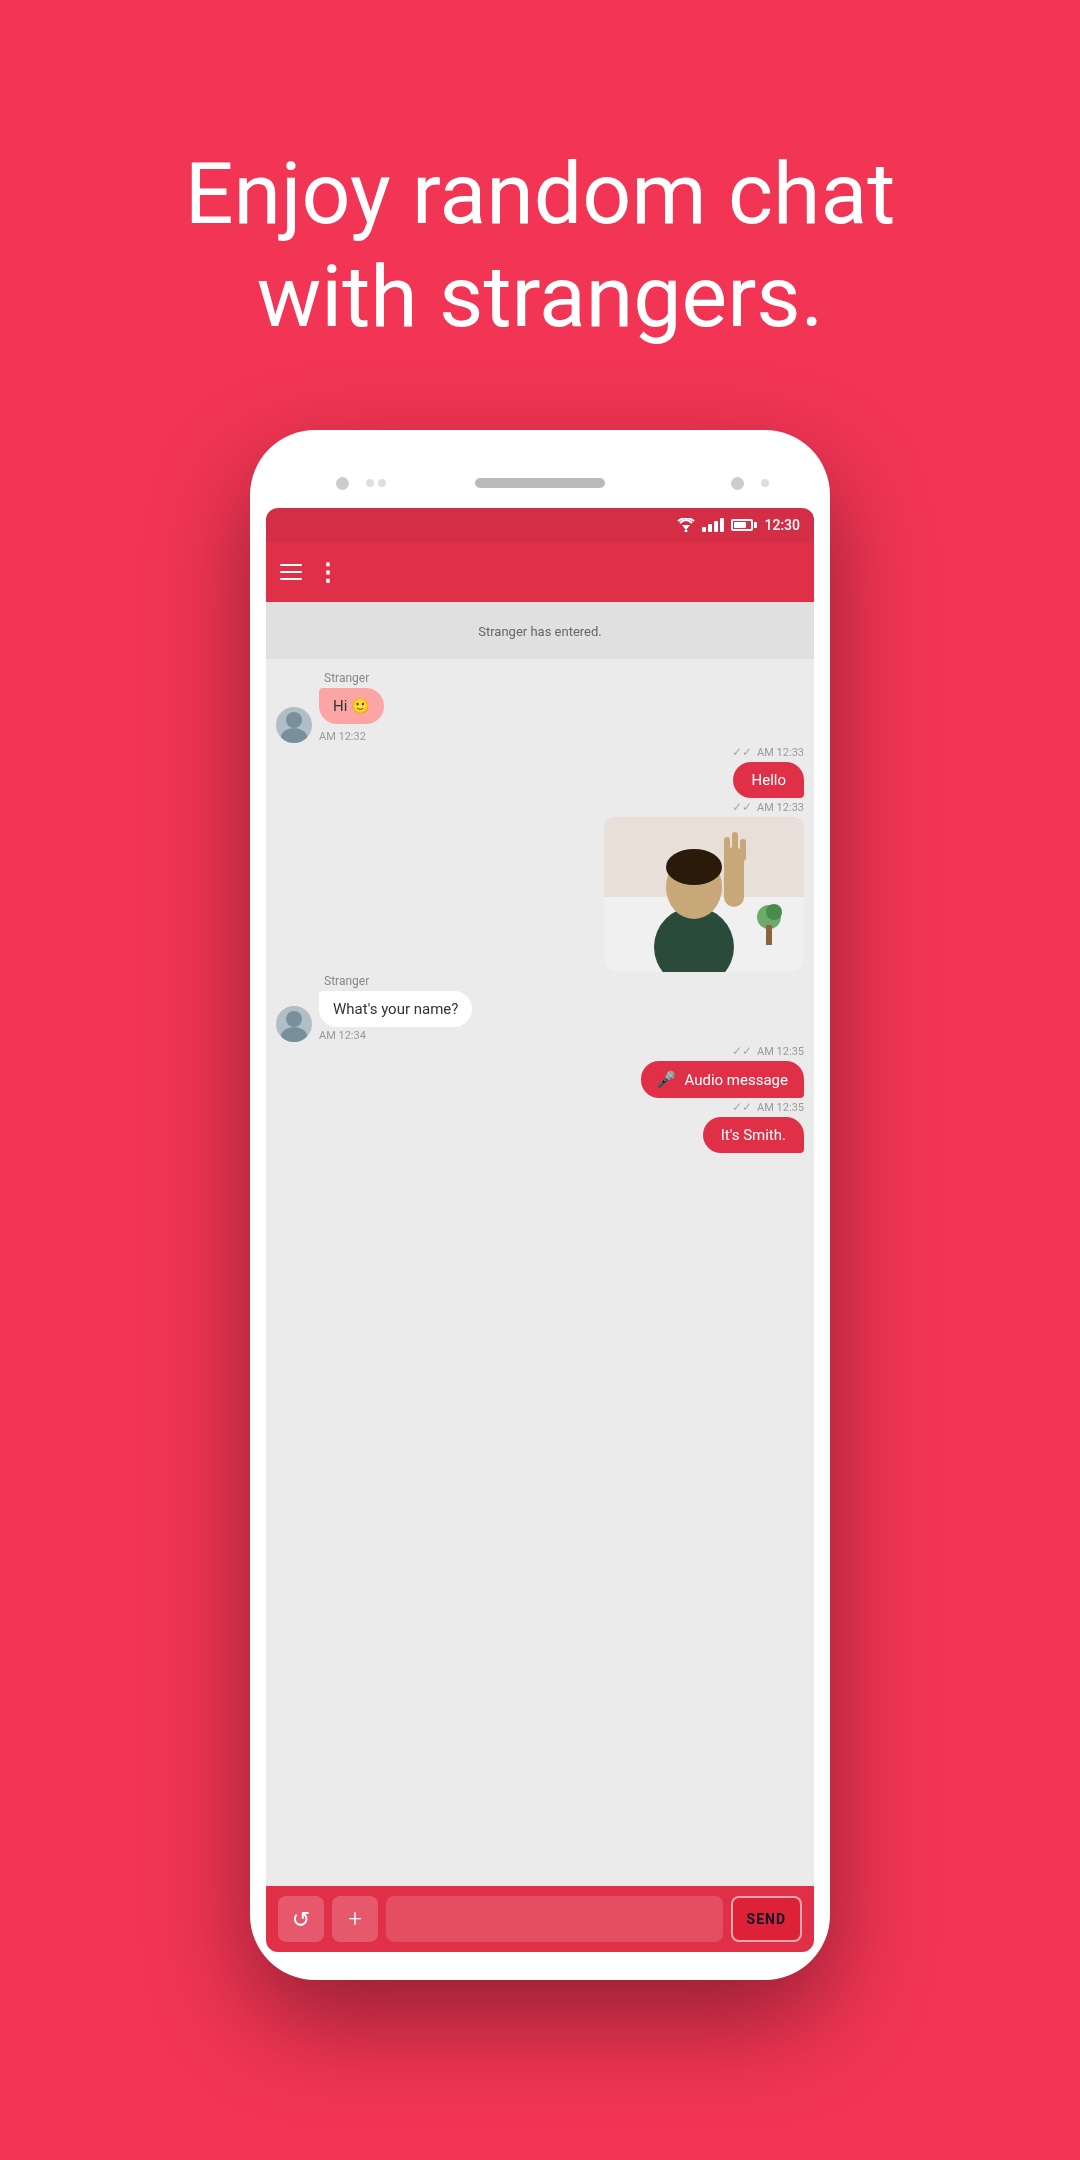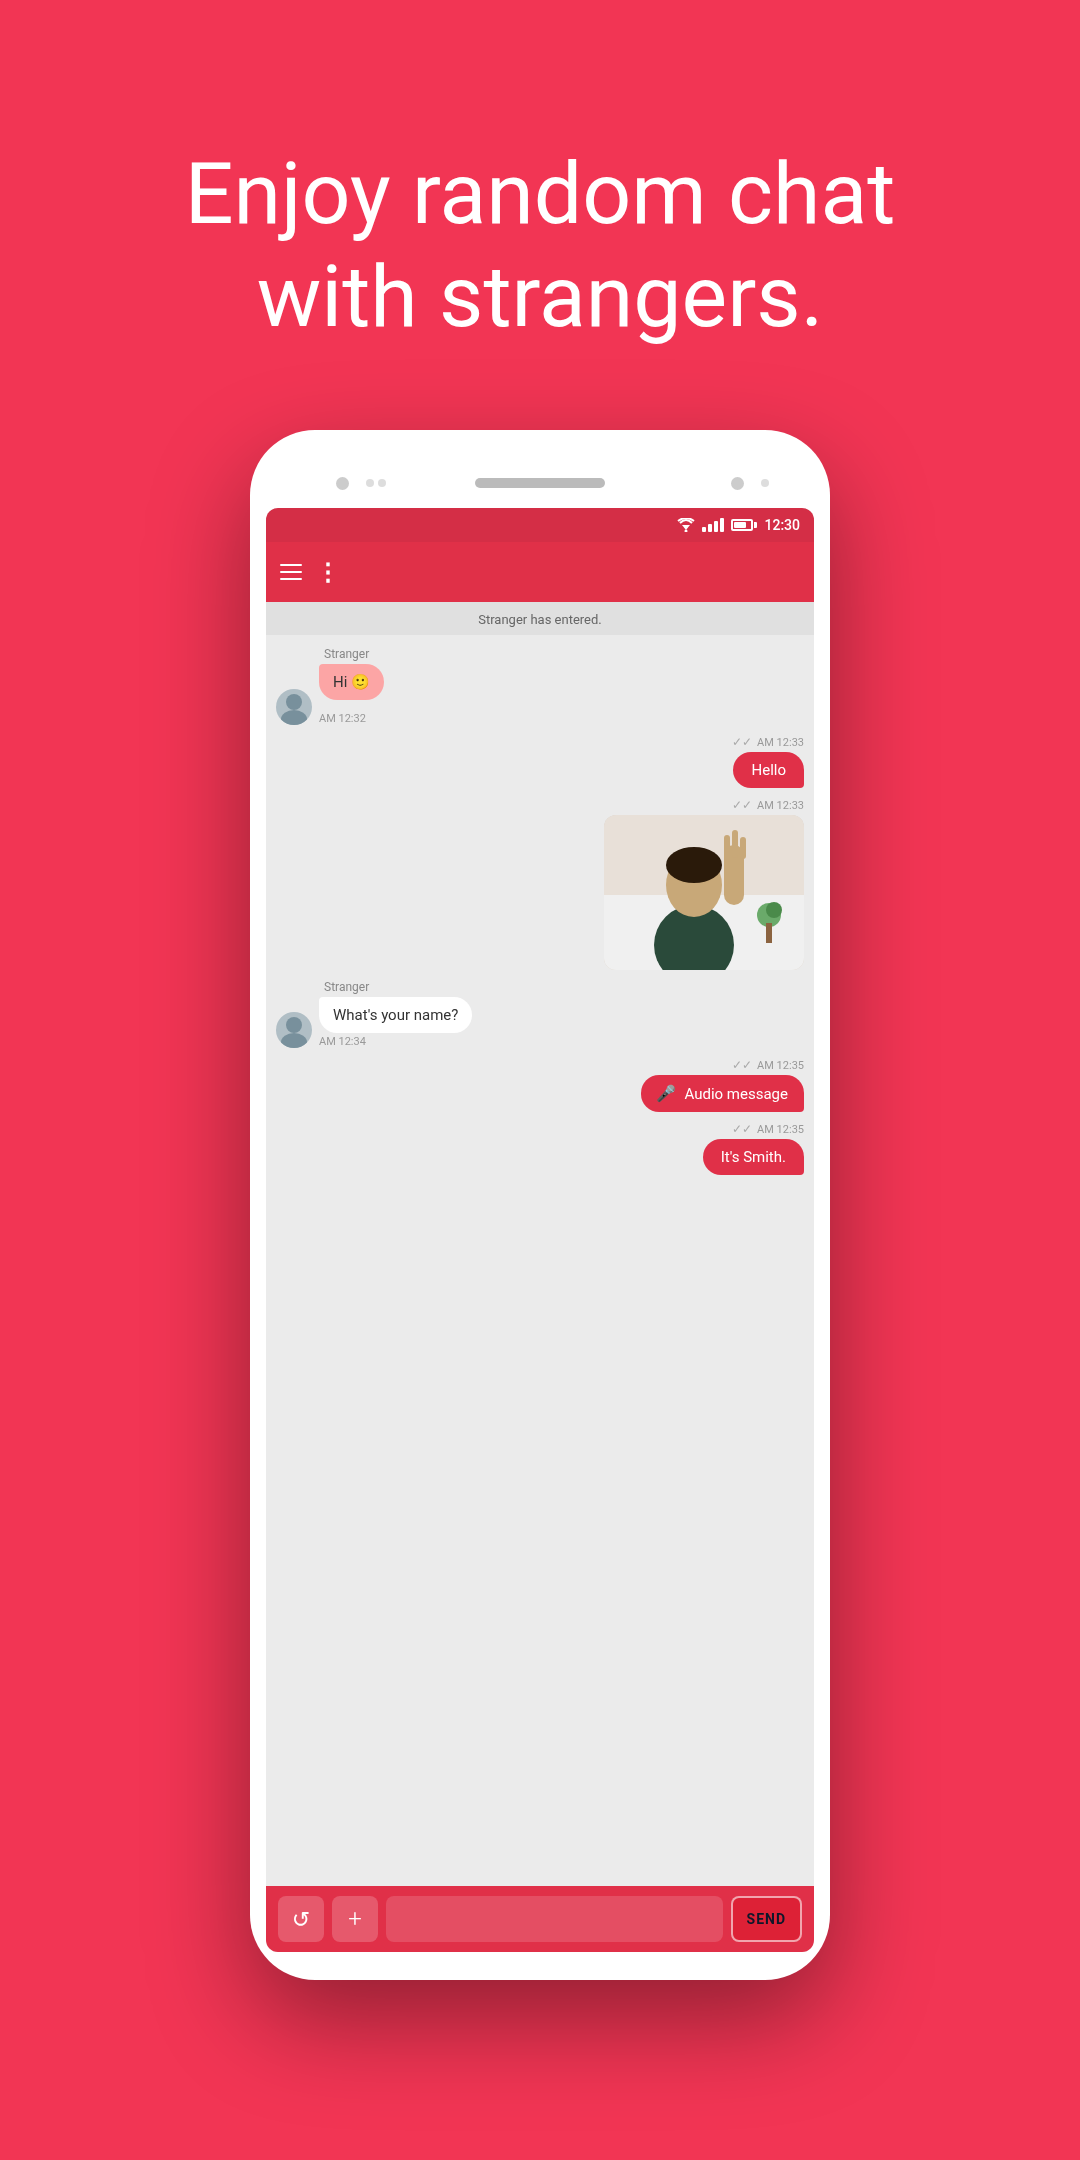--- a/index.html
+++ b/index.html
@@ -80,42 +80,42 @@
 
       <div style="background:#E03048; height:60px; display:flex; align-items:center; padding:0 14px; flex-shrink:0;">
         <div style="display:flex;flex-direction:column;gap:5px;margin-right:14px;cursor:pointer;">
           <span style="display:block;width:22px;height:2px;background:white;border-radius:1px;"></span>
           <span style="display:block;width:22px;height:2px;background:white;border-radius:1px;"></span>
           <span style="display:block;width:22px;height:2px;background:white;border-radius:1px;"></span>
         </div>
         <span style="color:white;font-size:24px;font-weight:bold;cursor:pointer;">⋮</span>
       </div>
 
-      <div style="background:#e0e0e0;text-align:center;padding:7px;flex-shrink:0;">
+      <div style="background:#e0e0e0;text-align:center;padding:19px;flex-shrink:0;">
         <span style="font-size:13px;color:#666;">Stranger has entered.</span>
       </div>
 
-      <div style="flex:1;padding:12px 10px;display:flex;flex-direction:column;gap:10px;overflow:hidden;">
+      <div style="flex:1;padding:12px 10px;display:flex;flex-direction:column;gap:2px;overflow:hidden;">
 
         <div style="display:flex;flex-direction:column;align-items:flex-start;">
           <div style="font-size:12px;color:#888;margin-bottom:3px;margin-left:48px;">
             <span>Stranger</span>
           </div>
           <div style="display:flex;align-items:flex-end;gap:7px;">
             <div style="width:36px;height:36px;border-radius:50%;background:#b0bec5;flex-shrink:0;overflow:hidden;display:flex;align-items:center;justify-content:center;">
               <svg width="36" height="36" viewBox="0 0 36 36">
                   <circle cx="18" cy="13" r="8" fill="#78909c"></circle>
                   <ellipse cx="18" cy="30" rx="13" ry="9" fill="#78909c"></ellipse>
                 </svg>
             </div>
             <div style="display:flex;flex-direction:column;align-items:flex-start;">
               <div style="background:#fca5a5;padding:9px 14px;border-radius:4px 18px 18px 18px;font-size:15px;color:#333;">
                 <span>Hi 🙂</span>
               </div>
-              <span style="font-size:11px;color:#999;margin-top:12px;">AM 12:32</span>
+              <span style="font-size:11px;color:#999;margin-top:6px;">AM 12:32</span>
             </div>
           </div>
         </div>
 
         <div style="display:flex;flex-direction:column;align-items:flex-end;">
           <div style="display:flex;align-items:center;gap:5px;margin-bottom:3px;">
             <span style="color:#aaa;font-size:12px;">✓✓</span>
             <span style="font-size:11px;color:#999;">AM 12:33</span>
           </div>
           <div style="background:#E03048;color:white;padding:9px 18px;border-radius:18px 18px 4px 18px;font-size:15px;">

